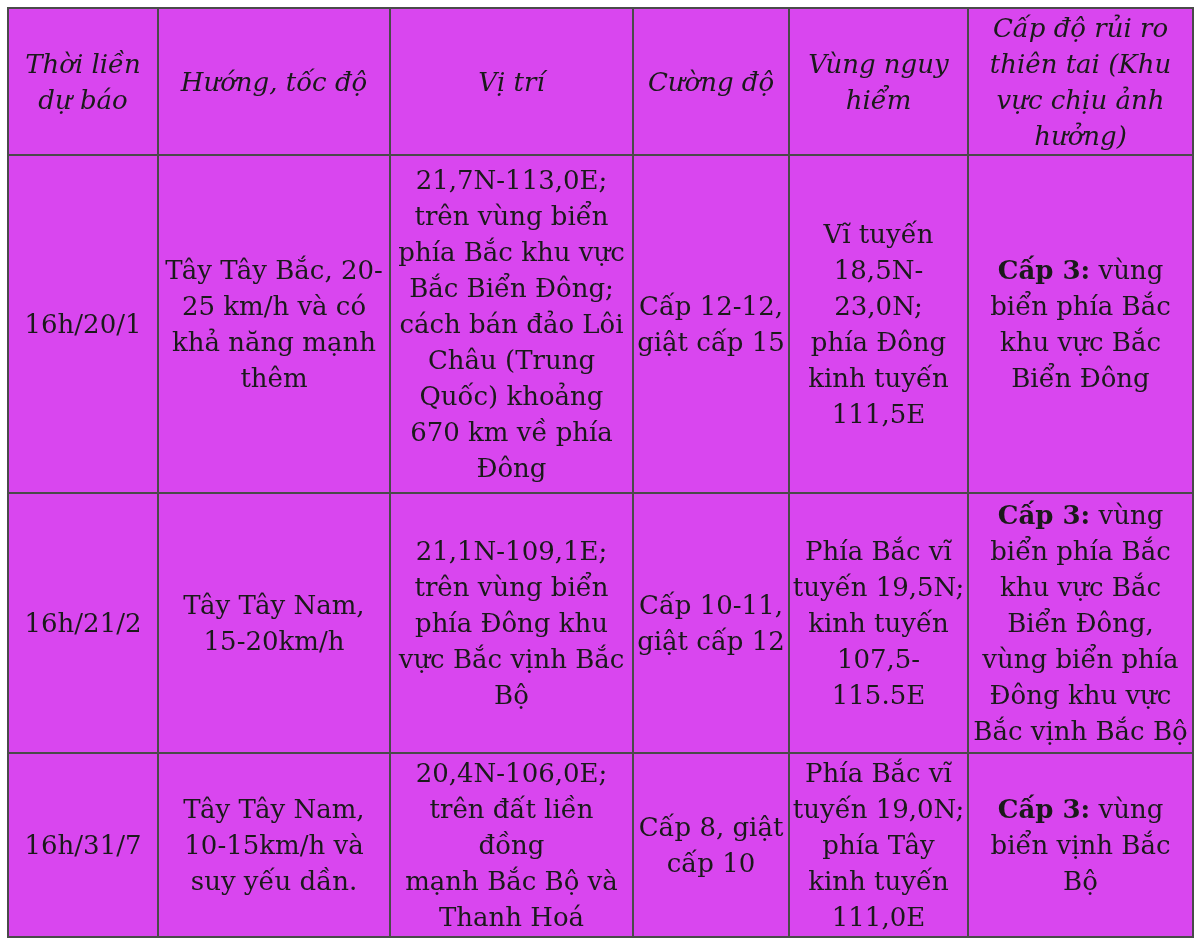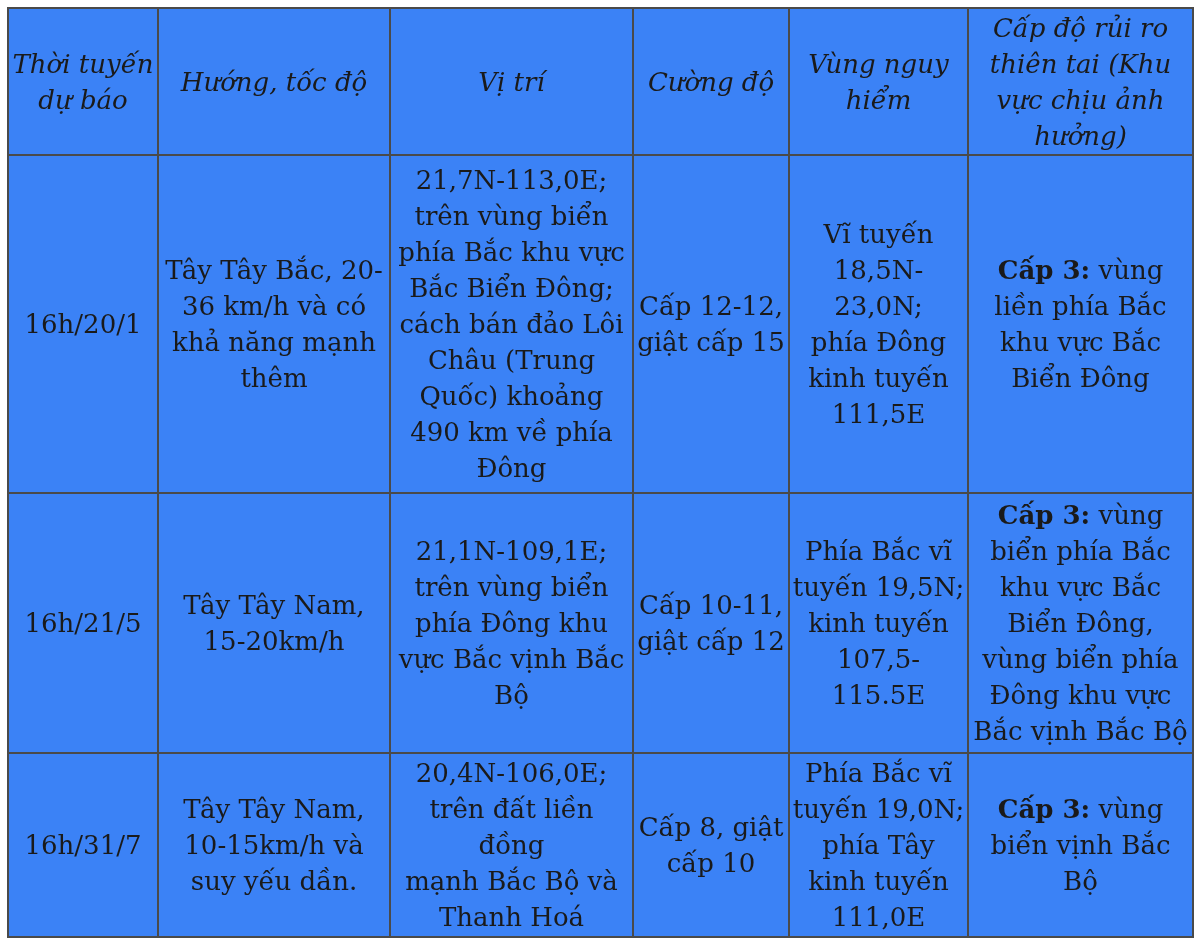--- a/index.html
+++ b/index.html
@@ -11,21 +11,21 @@
     font-family: "DejaVu Serif", "Liberation Serif", serif;
     color: #1a1a1a;
   }
   table.forecast {
     border-collapse: collapse;
     table-layout: fixed;
     margin: 7px 0 0 7px;
   }
   .forecast th, .forecast td {
     border: 2px solid #4a4a4a;
-    background: #3b82f6;
+    background: #d946ef;
     text-align: center;
     vertical-align: middle;
     white-space: pre-line;
     font-size: 26px;
     line-height: 36px;
     padding: 0 2px;
     overflow: hidden;
     font-weight: normal;
   }
   .forecast th {
@@ -51,63 +51,63 @@
   <colgroup>
     <col class="c-time">
       <col class="c-dir">
       <col class="c-pos">
     <col class="c-int">
       <col class="c-danger">
       <col class="c-risk">
   </colgroup>
   <thead>
     <tr class="r-head">
-      <th>Thời tuyến
+      <th>Thời liền
 dự báo</th>
       <th>Hướng, tốc độ</th>
       <th>Vị trí</th>
       <th>Cường độ</th>
       <th>Vùng nguy
 hiểm</th>
       <th>Cấp độ rủi ro
 thiên tai (Khu
 vực chịu ảnh
 hưởng)</th>
     </tr>
   </thead>
   <tbody>
     <tr class="r-0">
       <td>16h/20/1</td>
       <td>Tây Tây Bắc, 20-
-36 km/h và có
+25 km/h và có
 khả năng mạnh
 thêm</td>
       <td>21,7N-113,0E;
 trên vùng biển
 phía Bắc khu vực
 Bắc Biển Đông;
 cách bán đảo Lôi
 Châu (Trung
 Quốc) khoảng
-490 km về phía
+670 km về phía
 Đông</td>
       <td>Cấp 12-12,
 giật cấp 15</td>
       <td>Vĩ tuyến
 18,5N-23,0N;
 phía Đông
 kinh tuyến
 111,5E</td>
       <td><span class="bold">Cấp 3:</span><span> vùng
-liền phía Bắc
+biển phía Bắc
 khu vực Bắc
 Biển Đông</span></td>
     </tr>
     <tr class="r-1">
-      <td>16h/21/5</td>
+      <td>16h/21/2</td>
       <td>Tây Tây Nam,
 15-20km/h</td>
       <td>21,1N-109,1E;
 trên vùng biển
 phía Đông khu
 vực Bắc vịnh Bắc
 Bộ</td>
       <td>Cấp 10-11,
 giật cấp 12</td>
       <td>Phía Bắc vĩ

